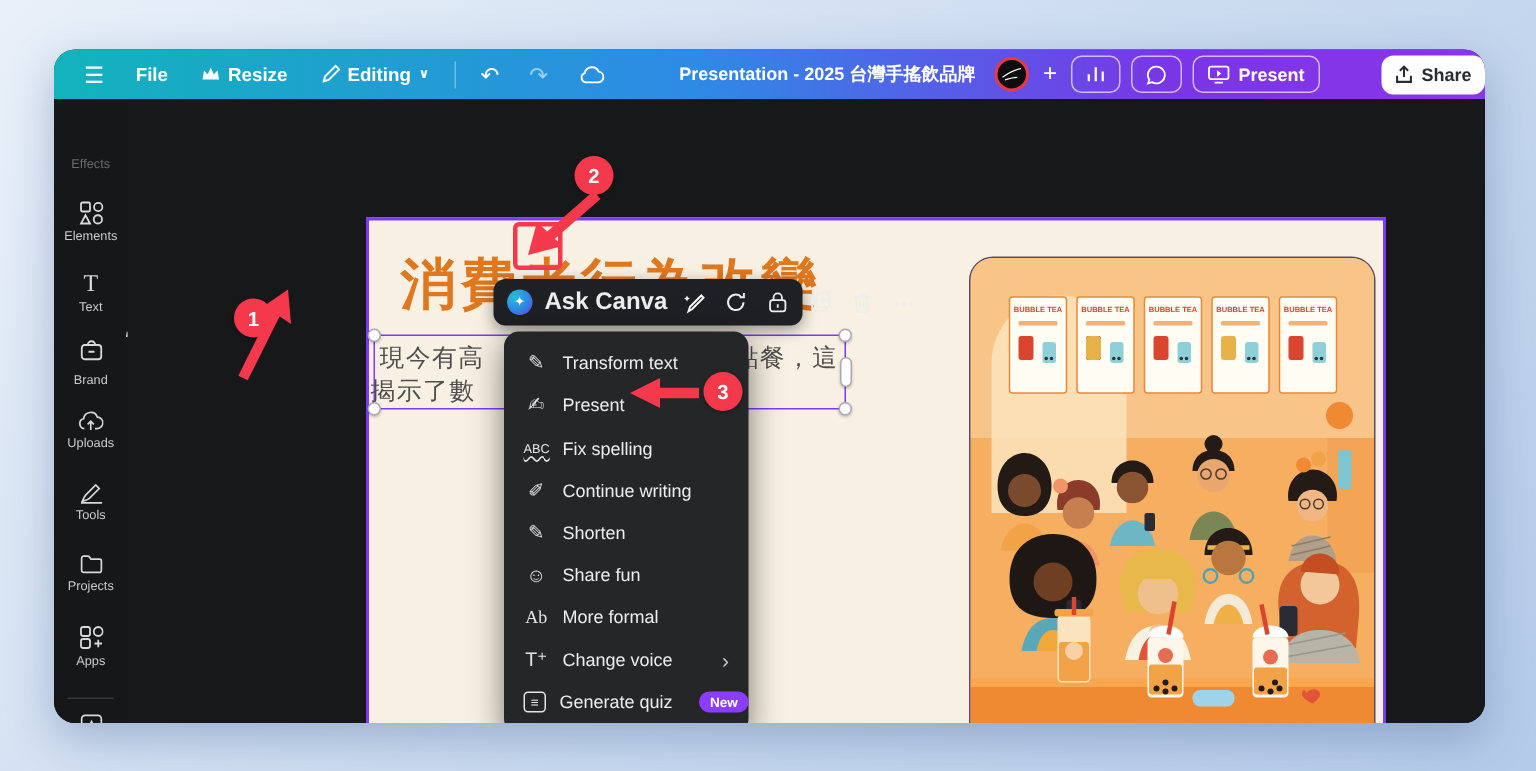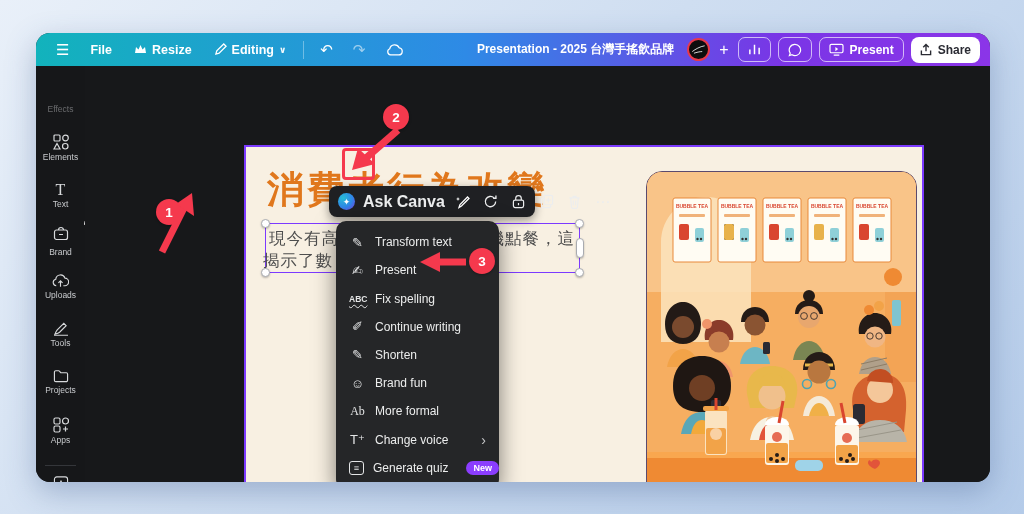--- a/index.html
+++ b/index.html
@@ -22,30 +22,30 @@
     background:linear-gradient(90deg,#12b3bc 0%,#2e8ae6 45%,#7a35e6 78%,#8b35e8 100%);
     display:flex; align-items:center; color:#fff; font-size:12.5px;
   }
   .tb-left { display:flex; align-items:center; gap:4px; padding-left:12px; }
   .tb-item { display:flex; align-items:center; gap:5px; padding:4px 9px; border-radius:6px; color:#fff; cursor:pointer; white-space:nowrap; font-weight:600;}
   .hamburger { font-size:15px; padding:2px 8px; }
   .chev { font-size:9px; opacity:.95; }
   .vdiv { width:1px; height:18px; background:rgba(255,255,255,.35); margin:0 4px; }
   .uicon { font-size:15px; padding:0 8px; font-weight:400; }
   .dim { opacity:.55; }
-  .tb-right { margin-left:auto; display:flex; align-items:center; gap:7px; padding-right:10px; }
+  .tb-right { margin-left:auto; display:flex; align-items:center; gap:7px; }
   .doc-title { font-size:12px; font-weight:600; margin-right:6px; white-space:nowrap; }
   .avatar { width:23px; height:23px; border-radius:50%; background:#0d0d0d; border:2px solid #e8394a; position:relative; overflow:hidden; }
   .avatar svg { position:absolute; inset:0; }
   .plus-btn { font-size:16px; font-weight:400; padding:0 2px; }
   .pill-btn {
     display:flex; align-items:center; gap:6px; height:25px; padding:0 9px;
     border:1px solid rgba(255,255,255,.65); border-radius:7px; font-weight:700; font-size:12px; cursor:pointer;
   }
-  .share-btn { background:#fff; color:#2a2b33; border:none; height:26px; border-radius:8px; }
+  .share-btn { background:#fff; color:#2a2b33; border:none; height:26px; border-radius:8px;margin-left:34px; }
   
   .fmtbar { position:absolute; left:49px; top:33px; width:905px; height:40px; background:#1d1e20; display:flex; align-items:center; color:#e9eaeb; }
   .fontbox {
     position:absolute; left:115px; top:10px; width:110px; height:23px;
     border:1px solid #5a5c60; border-radius:6px; display:flex; align-items:center;
     padding:0 8px; font-size:12px; color:#f0f1f2; background:#222325;
   }
   .stepper {
     position:absolute; left:233px; top:10px; width:64px; height:23px;
     border:1px solid #5a5c60; border-radius:6px; display:flex; align-items:center;
@@ -68,21 +68,21 @@
   .sb-item { position:absolute; left:0; width:49px; text-align:center; color:#c9cbce; cursor:pointer; }
   .sb-item .lbl { display:block; font-size:8.5px; margin-top:2px; letter-spacing:0; }
   .sb-item svg { display:block; margin:0 auto; }
   .sb-T { font-family:"Liberation Serif",serif; font-size:16px; line-height:15px; display:block; color:#d7d9db; }
   .sb-divider { position:absolute; left:9px; top:399px; width:31px; height:1px; background:#34363a; }
   .crownbadge { position:absolute; left:30px; top:-7px; }
   
   .canvas { position:absolute; left:49px; top:33px; width:905px; height:416px; background:#17181a; }
   .page { position:absolute; left:159px; top:79px; width:680px; height:370px; background:#f8f0e2; border:2px solid #7c3aff; border-bottom:none; }
   .heading { position:absolute; left:21px; top:18px; font-size:37px; font-weight:700; color:#e0771c; letter-spacing:3px; white-space:nowrap; }
-  .textbox { position:absolute; left:19px; top:76px; width:315px; height:50px; border:1.5px solid #7c3aff; }
+  .textbox { position:absolute; left:3px; top:76px; width:315px; height:50px; border:1.5px solid #7c3aff; }
   .tb-handle { position:absolute; width:9px; height:9px; border-radius:50%; background:#fff; border:1px solid #a9abb0; box-shadow:0 1px 2px rgba(0,0,0,.25); }
   .tb-sidehandle { position:absolute; right:-5px; top:14px; width:8px; height:20px; border-radius:4px; background:#fff; border:1px solid #a9abb0; box-shadow:0 1px 2px rgba(0,0,0,.25); }
   .bodytext { position:absolute; font-size:16.5px; color:#4e4e4e; white-space:nowrap; letter-spacing:1px; }
   
   .floatbar {
     position:absolute; left:83px; top:39px; width:206px; height:31px; background:#1f2023;
     border-radius:8px; display:flex; align-items:center; padding:0 9px; gap:8px;
     box-shadow:0 3px 10px rgba(0,0,0,.4); z-index:5; color:#ecedee;
   }
   .canva-logo { width:17px; height:17px; border-radius:50%;
@@ -91,21 +91,21 @@
   .askcanva { font-size:16px; font-weight:600; white-space:nowrap; }
   .fticon { width:20px; display:flex; align-items:center; justify-content:center; flex:0 0 auto; cursor:pointer; }
   
   .ctxmenu {
     position:absolute; left:90px; top:74px; width:163px; height:268px; background:#252628;
     border-radius:10px; z-index:6; box-shadow:0 6px 22px rgba(0,0,0,.5);
     display:flex; flex-direction:column; justify-content:space-around; padding:7px 0;
   }
   .mi { display:flex; align-items:center; gap:9px; padding:0 13px; height:25px; color:#eceded; font-size:12px; cursor:pointer; }
   .mic { width:17px; text-align:center; font-size:13px; flex:0 0 auto; color:#e4e5e6; }
-  .mic.small { font-size:8.5px; font-weight:700; letter-spacing:0; }
+  .mic.small { font-size:8.5px; font-weight:400; letter-spacing:0; }
   .mic.wavy { text-decoration:underline wavy; text-underline-offset:2px; }
   .mic.formal { font-family:"Liberation Serif",serif; font-size:12px; }
   .mic.boxed { border:1.2px solid #e4e5e6; border-radius:3px; font-size:9px; width:15px; height:14px; line-height:12px; }
   .mil { white-space:nowrap; }
   .mi .spacer { flex:1; }
   .submenu-arrow { font-size:14px; color:#c7c8ca; }
   .new-badge { background:#8b3dff; color:#fff; font-size:9px; font-weight:700; border-radius:8px; padding:2px 7px; }
   
   .illus { position:absolute; left:400px; top:24px; width:271px; height:327px; border-radius:16px; overflow:hidden; border:1px solid #5b4a6e; background:#f7b56b; }
   
@@ -381,21 +381,21 @@
           <div class="mi">
             <span class="mic">✐</span>
             <span class="mil">Continue writing</span>
           </div>
           <div class="mi">
             <span class="mic">✎</span>
             <span class="mil">Shorten</span>
           </div>
           <div class="mi">
             <span class="mic">☺</span>
-            <span class="mil">Brand fun</span>
+            <span class="mil">Share fun</span>
           </div>
           <div class="mi">
             <span class="mic formal">Ab</span>
             <span class="mil">More formal</span>
           </div>
           <div class="mi">
             <span class="mic">T⁺</span>
             <span class="mil">Change voice</span>
             <span class="spacer"></span>
             <span class="submenu-arrow">›</span>

